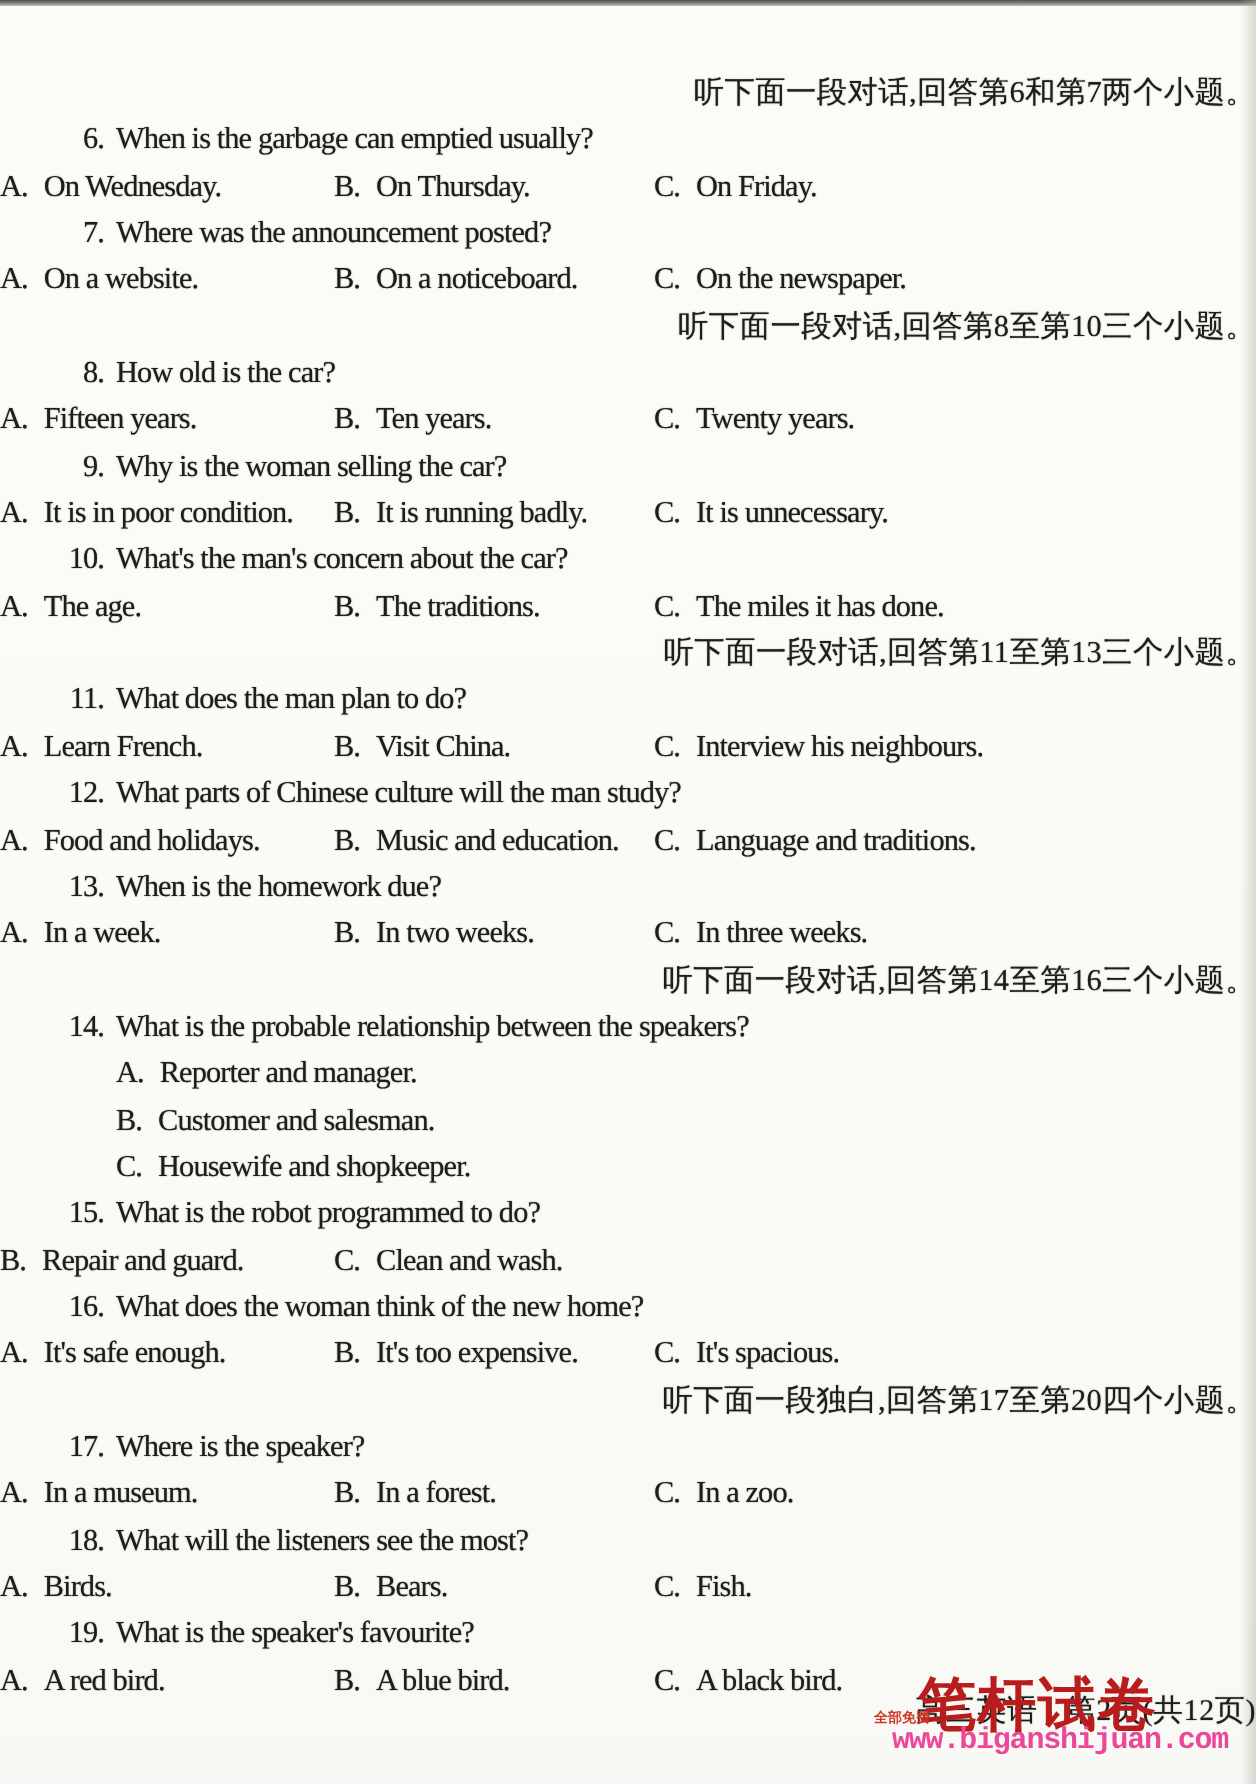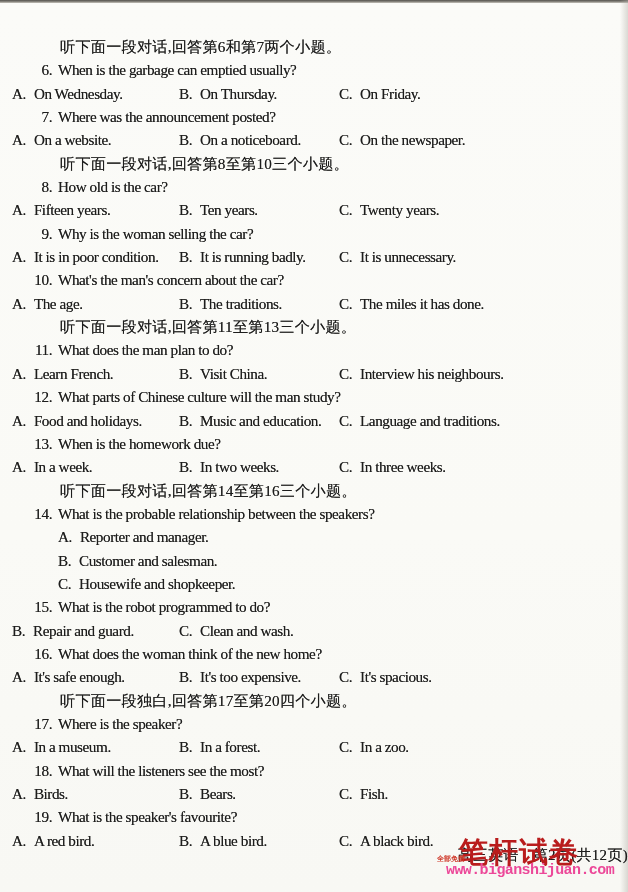--- a/index.html
+++ b/index.html
@@ -12,24 +12,24 @@
   .scan-top{position:absolute;top:0;left:0;width:628px;height:3px;
     background:linear-gradient(180deg,#53514c 0%,#8d8a83 60%,#c9c6bf 100%);}
   .scan-right{position:absolute;top:0;right:0;bottom:0;width:8px;
     background:linear-gradient(90deg,rgba(190,187,179,0) 0%,rgba(178,175,166,.45) 100%);}
   .content{
     position:absolute;top:35px;left:0;width:628px;
     font-size:15.2px;line-height:23.35px;letter-spacing:-0.45px;
     text-shadow:0 0 .6px rgba(29,29,28,.7);
   }
   .row{height:23.35px;white-space:nowrap;}
-  .instruction{padding-left:60px;letter-spacing:0.2px;}
+  .instruction{padding-left:80px;letter-spacing:0.2px;text-align:right;}
   .qnum{display:inline-block;width:52px;text-align:right;}
   .qtext{margin-left:6px;}
-  .opts-row{display:grid;grid-template-columns:167px 160px auto;margin-left:12px;}
+  .opts-row{display:grid;grid-template-columns:167px 160px auto;}
   .opt-stacked{padding-left:58px;}
   .olabel{margin-right:8px;}
   .footer{
     position:absolute;top:846px;left:0;width:628px;text-align:right;
     font-size:15px;letter-spacing:.3px;text-shadow:0 0 .6px rgba(29,29,28,.7);
   }
   .footer .gap{display:inline-block;width:14px;}
   .wm-brand{
     position:absolute;left:459px;top:833px;
     font-family:"Liberation Sans", sans-serif;font-weight:700;

